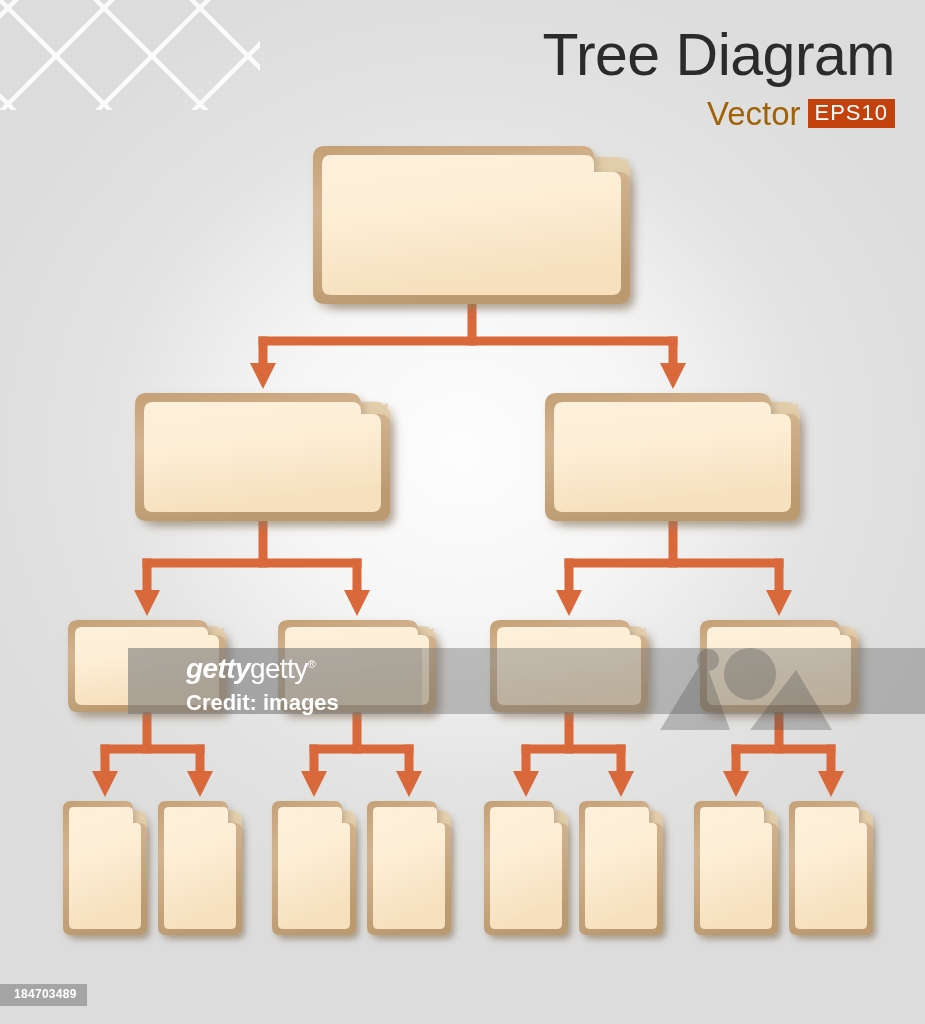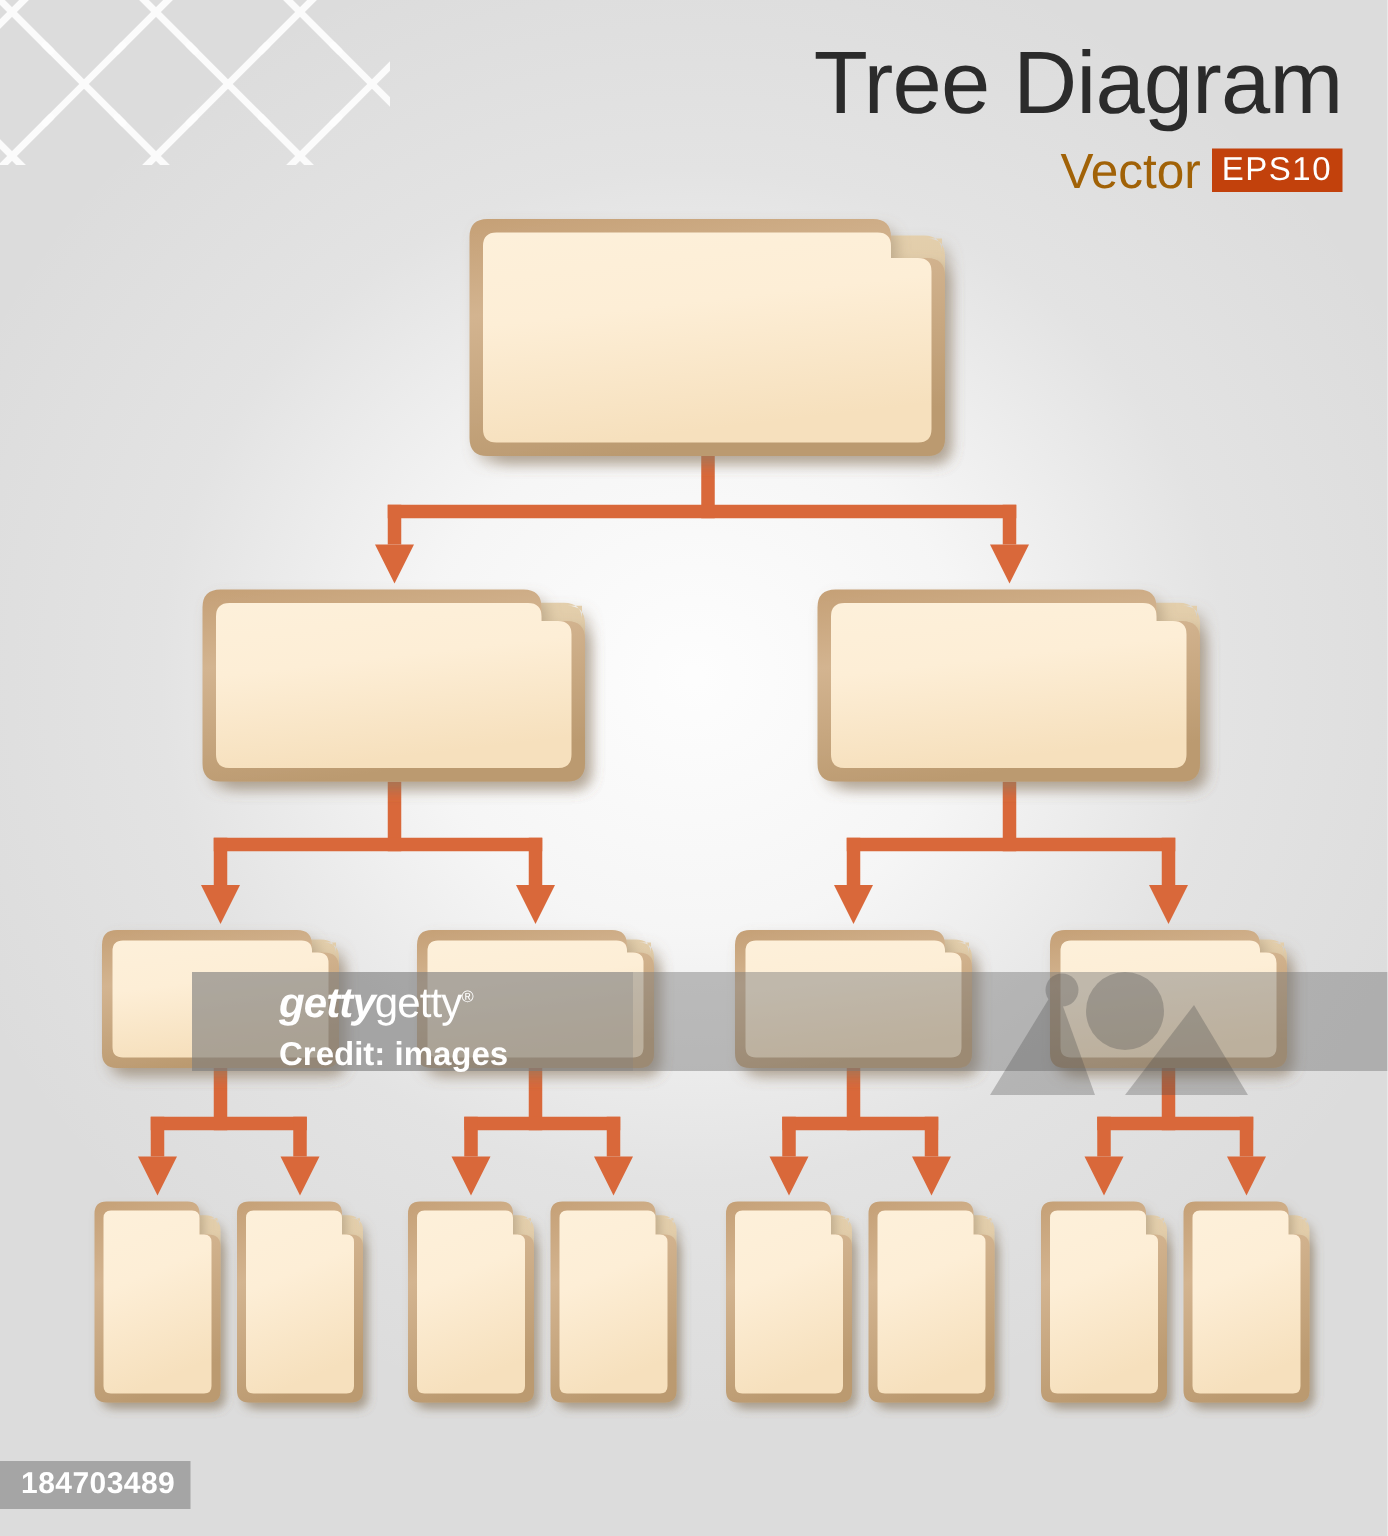--- a/index.html
+++ b/index.html
@@ -128,21 +128,21 @@
     opacity: 0.30;
   }
 
   
   #image-id-band {
     position: absolute;
     left: 0; bottom: 18px;
     background: rgba(120,120,120,0.55);
     padding: 3px 10px 4px 14px;
     color: #ffffff;
-    font-size: 20px;
+    font-size: 12px;
     font-weight: 700;
     letter-spacing: 0.3px;
     line-height: 1.25;
   }
 </style>
 </head>
 <body>
 
 <div id="stage">
 

